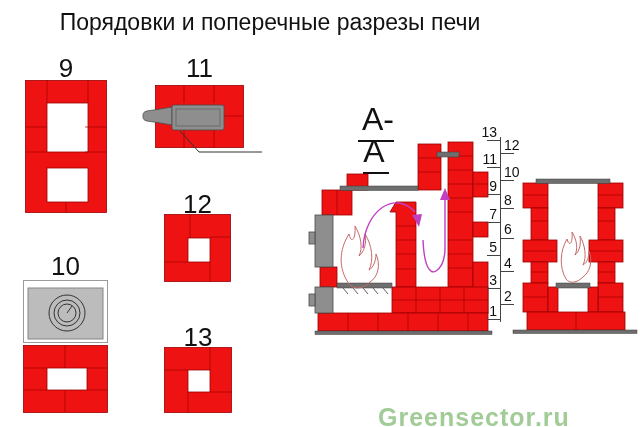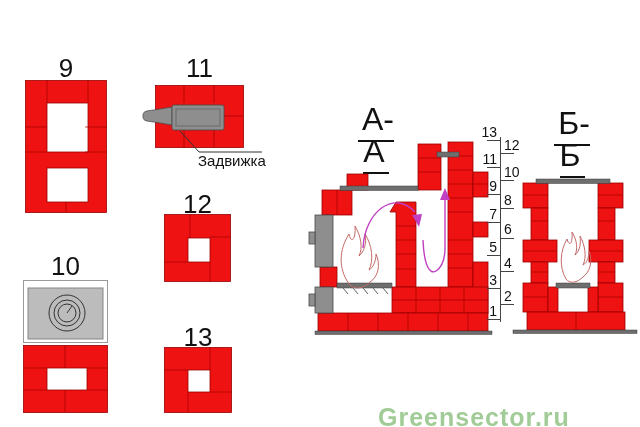--- a/index.html
+++ b/index.html
@@ -34,41 +34,41 @@
   .flow{fill:none;stroke:var(--flow-arrow);stroke-width:1.4;}
   .flowhead{fill:var(--flow-arrow);stroke:none;}
   .leader{stroke:#333;stroke-width:1;fill:none;}
   .hatch{stroke:#5f5f5f;stroke-width:1;fill:none;}
 </style>
 </head>
 <body>
 
 <div id="canvas">
 
+  <div class="abs title" style="left:0;top:9px;width:540px;">Порядовки и поперечные разрезы печи</div>
 
   <div class="abs num" style="left:25px;top:55px;width:82px;">9</div>
   <svg class="abs" style="left:25px;top:80px;" width="82" height="134" viewBox="0 0 82 134">
     <rect class="brick" x="0.5" y="0.5" width="81" height="132"></rect>
     <rect class="hole" x="22" y="23" width="41" height="49"></rect>
     <rect class="hole" x="22" y="88" width="41" height="34"></rect>
     <path class="joint" d="M22,0 V23 M63,0 V23 M0,47 H22 M60,47 H82 M0,72 H22 M60,72 H82 M41,122 V133"></path>
   </svg>
 
   <div class="abs num" style="left:155px;top:55px;width:89px;">11</div>
   <svg class="abs" style="left:140px;top:85px;" width="125" height="85" viewBox="0 0 125 85">
     <rect class="brick" x="15.5" y="0.5" width="88" height="62"></rect>
     <path class="joint" d="M44,0 V18 M74,0 V18 M44,45 V63 M74,45 V63 M84,31 H103"></path>
     <g>
       <path class="gray" stroke-linejoin="round" d="M32,22 L14,25 C4,26 3,27 3,31 C3,35 4,36 14,37 L32,40 Z"></path>
       <rect class="gray" x="32" y="20" width="52" height="25" rx="2"></rect>
       <rect x="36" y="24" width="44" height="17" fill="none" stroke="#6a6a6a" stroke-width="1"></rect>
     </g>
     <path class="leader" d="M40,46 L59,67 H122"></path>
   </svg>
-  <div class="abs annot" style="left:198px;top:152px;">Задвижка</div>
 
   <div class="abs num" style="left:23px;top:253px;width:85px;">10</div>
   <svg class="abs" style="left:23px;top:280px;" width="85" height="133" viewBox="0 0 85 133">
     <rect class="box" x="0.5" y="0.5" width="84" height="62"></rect>
     <g>
       <rect class="plate" x="5" y="8" width="75" height="51"></rect>
       <circle class="ring" cx="44" cy="33" r="18"></circle>
       <circle class="ring" cx="44" cy="33" r="13"></circle>
       <circle class="ring" cx="44" cy="33" r="9"></circle>
       <path class="ring" d="M44,33 L49,26"></path>
@@ -170,23 +170,20 @@
     <div class="abs tick" style="left:501px;top:208px;"></div>
     <div class="abs tick" style="left:487px;top:222px;"></div>
     <div class="abs tick" style="left:501px;top:238px;"></div>
     <div class="abs tick" style="left:487px;top:255px;"></div>
     <div class="abs tick" style="left:501px;top:271px;"></div>
     <div class="abs tick" style="left:487px;top:288px;"></div>
     <div class="abs tick" style="left:501px;top:304px;"></div>
     <div class="abs tick" style="left:487px;top:319px;"></div>
   </div>
 
-  <div class="abs sec-label" style="left:546px;top:107px;width:52px;">
-    <span>Б-Б</span>
-  </div>
   <svg class="abs" style="left:510px;top:175px;" width="130" height="163" viewBox="0 0 130 163">
 
     <rect class="brick" x="13" y="8" width="25" height="25"></rect>
     <rect class="brick" x="21" y="33" width="17" height="32"></rect>
     <rect class="brick" x="13" y="65" width="34" height="22"></rect>
     <rect class="brick" x="21" y="87" width="17" height="21"></rect>
     <rect class="brick" x="13" y="108" width="25" height="29"></rect>
     <rect class="brick" x="38" y="112" width="10" height="25"></rect>
 
     <rect class="brick" x="88" y="8" width="25" height="25"></rect>

